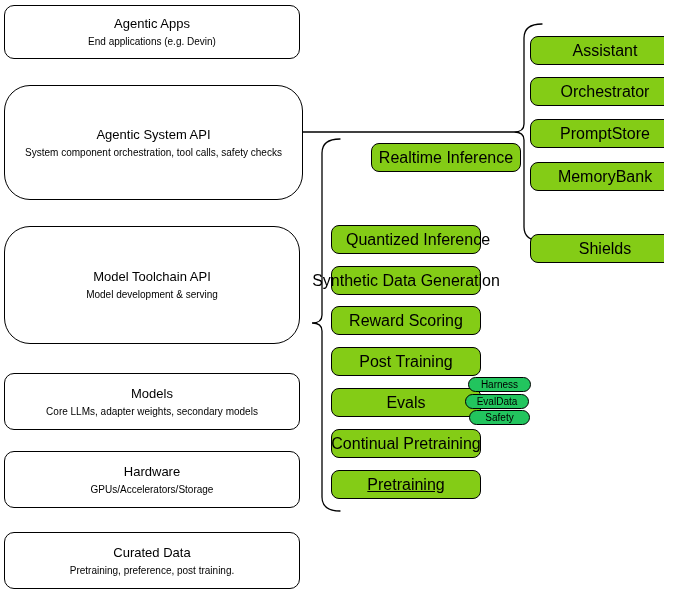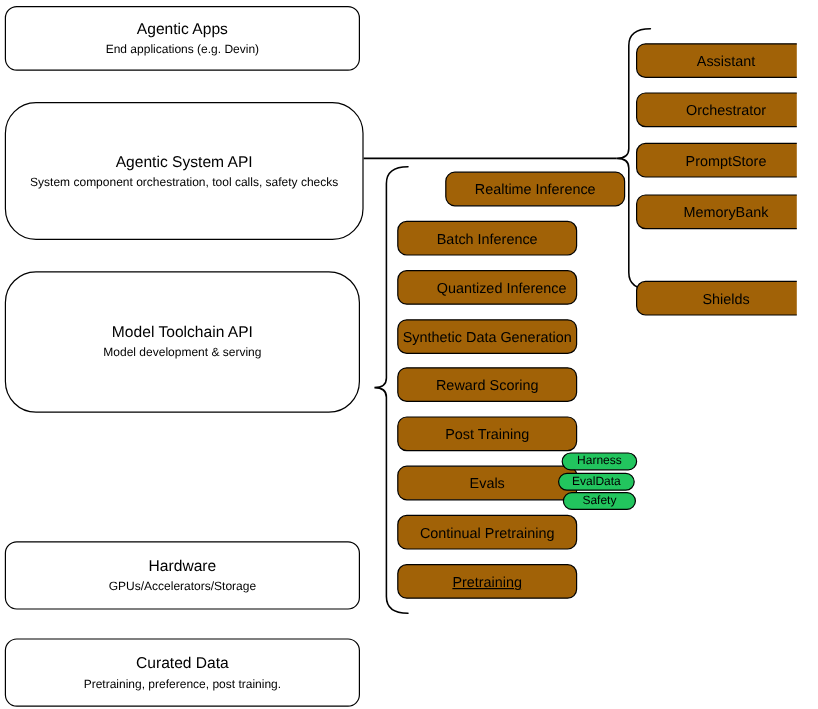--- a/index.html
+++ b/index.html
@@ -42,27 +42,27 @@
     white-space: nowrap;
   }
   .layer-subtitle {
     font-size: 10px;
     line-height: 12px;
     white-space: nowrap;
   }
   .node-box {
     position: absolute;
     box-sizing: border-box;
-    background: #a16207;
+    background: #84cc16;
     border: 1.3px solid #000000;
     border-radius: 8px;
     display: flex;
     align-items: center;
     justify-content: center;
-    font-size: 12px;
+    font-size: 16px;
     white-space: nowrap;
     z-index: 2;
   }
   .pill {
     position: absolute;
     box-sizing: border-box;
     background: #22c55e;
     border: 1.3px solid #000000;
     border-radius: 8px;
     display: flex;
@@ -92,33 +92,36 @@
   <div class="layer-box" style="left:4px; top:85px; width:299px; height:115px; border-radius:26px;">
     <div class="layer-title">Agentic System API</div>
     <div class="layer-subtitle">System component orchestration, tool calls, safety checks</div>
   </div>
 
   <div class="layer-box" style="left:4px; top:226px; width:296px; height:118px; border-radius:26px;">
     <div class="layer-title">Model Toolchain API</div>
     <div class="layer-subtitle">Model development &amp; serving</div>
   </div>
 
+  <div class="layer-box" style="left:4px; top:373px; width:296px; height:57px; border-radius:10px;">
+    <div class="layer-title">Models</div>
+    <div class="layer-subtitle">Core LLMs, adapter weights, secondary models</div>
+  </div>
 
   <div class="layer-box" style="left:4px; top:451px; width:296px; height:57px; border-radius:10px;">
     <div class="layer-title">Hardware</div>
     <div class="layer-subtitle">GPUs/Accelerators/Storage</div>
   </div>
 
   <div class="layer-box" style="left:4px; top:532px; width:296px; height:57px; border-radius:10px;text-align:right;">
     <div class="layer-title">Curated Data</div>
     <div class="layer-subtitle">Pretraining, preference, post training.</div>
   </div>
 
   <div class="node-box" style="left:324px; top:143px; width:150px; height:29px;margin-left:47px;">Realtime Inference</div>
-  <div class="node-box" style="left:331px; top:184px; width:150px; height:29px;">Batch Inference</div>
   <div class="node-box" style="left:331px; top:225px; width:150px; height:29px;padding-left:24px;">Quantized Inference</div>
   <div class="node-box" style="left:331px; top:266px; width:150px; height:29px;">Synthetic Data Generation</div>
   <div class="node-box" style="left:331px; top:306px; width:150px; height:29px;">Reward Scoring</div>
   <div class="node-box" style="left:331px; top:347px; width:150px; height:29px;">Post Training</div>
   <div class="node-box" style="left:331px; top:388px; width:150px; height:29px;">Evals</div>
   <div class="node-box" style="left:331px; top:429px; width:150px; height:29px;">Continual Pretraining</div>
   <div class="node-box" style="left:331px; top:470px; width:150px; height:29px;text-decoration:underline;">Pretraining</div>
 
   <div class="pill" style="left:468px; top:377px; width:63px; height:15px;">Harness</div>
   <div class="pill" style="left:465px; top:394px; width:64px; height:15px;">EvalData</div>

